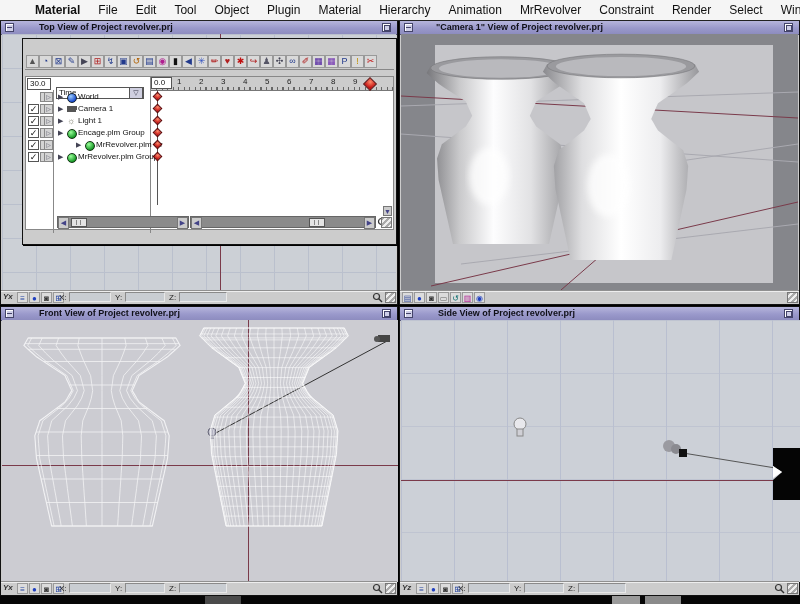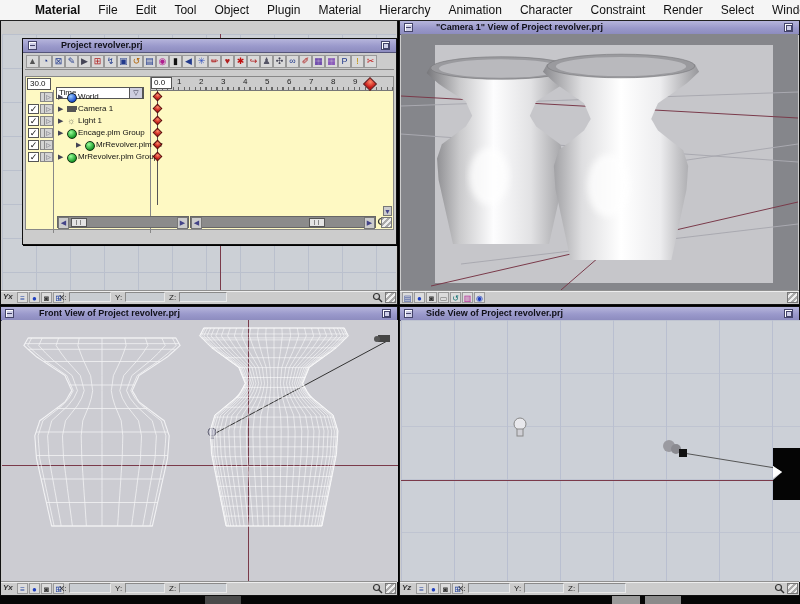--- a/index.html
+++ b/index.html
@@ -46,21 +46,21 @@
   .mag{position:absolute;top:1px;width:11px;height:11px;}
   .grip{position:absolute;top:1px;width:11px;height:11px;
         background:repeating-linear-gradient(135deg,#aaa 0 2px,#eee 2px 4px);border:1px solid #777;box-sizing:border-box;}
   
   #tlwin{left:22px;top:38px;width:375px;height:207px;z-index:20;
          box-shadow:1px 1px 0 #000;}
   #tl-toolbar{position:absolute;left:2px;top:14px;right:2px;height:16px;background:#ccc;
               border-bottom:1px solid #888;display:flex;align-items:center;padding-left:1px;}
   .tool-btn{width:13px;height:13px;margin-right:0px;background:#d9d9d9;border:1px solid #999;
             box-sizing:border-box;font-size:9px;line-height:11px;text-align:center;overflow:hidden;}
-  #tl-main{position:absolute;left:2px;top:37px;right:2px;bottom:14px;background:#fef9c3;
+  #tl-main{position:absolute;left:2px;top:37px;right:2px;bottom:14px;background:#ffffff;
            border:1px solid #888;box-sizing:border-box;}
   .fieldbox{position:absolute;background:#fff;border:1px solid #555;box-sizing:border-box;
             font-size:8px;line-height:10px;padding-left:2px;color:#111;}
   .ddarrow{position:absolute;width:14px;height:12px;background:#cfcfe0;border:1px solid #555;
            box-sizing:border-box;font-size:7px;line-height:10px;text-align:center;color:#334;}
   #ruler{position:absolute;left:124px;top:0;right:0;height:13px;background:#ccc;border-bottom:1px solid #777;
      background-image:repeating-linear-gradient(to right,#666 0 1px,transparent 1px 5.5px);
      background-size:100% 3px;background-position:6px 10px;background-repeat:no-repeat;}
   .rnum{position:absolute;top:0px;font-size:8px;color:#222;}
   .tl-row{position:absolute;left:0;width:100%;height:12px;}
@@ -100,29 +100,34 @@
     <span style="display:flex;">
         <span class="menu-item b">Material</span>
         <span class="menu-item">File</span>
         <span class="menu-item">Edit</span>
         <span class="menu-item">Tool</span>
         <span class="menu-item">Object</span>
         <span class="menu-item">Plugin</span>
         <span class="menu-item">Material</span>
         <span class="menu-item">Hierarchy</span>
         <span class="menu-item">Animation</span>
-        <span class="menu-item">Character</span>
+        <span class="menu-item">MrRevolver</span>
         <span class="menu-item">Constraint</span>
         <span class="menu-item">Render</span>
         <span class="menu-item">Select</span>
         <span class="menu-item">Window</span>
       </span>
   </div>
 
   <div class="win" style="left:0;top:20px;width:398px;height:285px;">
+    <div class="tbar">
+      <span class="tbox c" style="left:4px;"></span>
+      <span class="ttext" style="left:38px;">Top View of Project revolver.prj</span>
+      <span class="tbox z" style="right:6px;"></span>
+    </div>
     <div class="vp grid-a" style="left:1px;top:13px;width:394px;height:270px;">
       <div class="axis-v" style="left:218px;top:0;height:270px;"></div>
 
       <div style="position:absolute;left:183px;top:10px;width:31px;height:15px;background:#0a0a0a;border-radius:50%;"></div>
       <div style="position:absolute;left:218px;top:10px;width:31px;height:15px;background:#0a0a0a;border-radius:50%;"></div>
     </div>
     <div class="statusbar">
         <span class="sb-ax" style="left: 2px;">Yx</span>
         <span class="sb-ic" style="left: 16px; color: rgb(32, 64, 160);">≡</span>
         <span class="sb-ic" style="left: 28px; color: rgb(32, 64, 192);">●</span>
@@ -322,21 +327,21 @@
           <circle cx="4.5" cy="4.5" r="3" fill="none" stroke="#333" stroke-width="1.2"></circle>
           <line x1="6.8" y1="6.8" x2="10" y2="10" stroke="#333" stroke-width="1.4"></line>
         </svg>
         <div class="grip" style="right: 1px;"></div>
       </div>
   </div>
 
   <div class="win" style="left:399px;top:306px;width:401px;height:290px;">
     <div class="tbar">
       <span class="tbox c" style="left:4px;"></span>
-      <span class="ttext" style="left:26px;">Side View of Project revolver.prj</span>
+      <span class="ttext" style="left:38px;">Side View of Project revolver.prj</span>
       <span class="tbox z" style="right:6px;"></span>
     </div>
     <div class="vp grid-b" style="left:1px;top:13px;width:399px;height:262px;overflow:hidden;">
       <div class="axis-h" style="left:0;top:160px;width:399px;"></div>
       <svg width="399" height="262" style="position:absolute;left:0;top:0;">
         <line x1="282" y1="133" x2="399" y2="152" stroke="#555" stroke-width="1"></line>
         <g>
           <circle cx="119" cy="104" r="6" fill="#e8e8ec" stroke="#888"></circle>
           <rect x="116" y="109" width="6" height="7" fill="#d0d0d6" stroke="#888"></rect>
         </g>
@@ -365,25 +370,20 @@
         <span class="sb-field" style="left: 178px; width: 48px;"></span>
         <svg class="mag" viewBox="0 0 11 11" style="right: 14px;">
           <circle cx="4.5" cy="4.5" r="3" fill="none" stroke="#333" stroke-width="1.2"></circle>
           <line x1="6.8" y1="6.8" x2="10" y2="10" stroke="#333" stroke-width="1.4"></line>
         </svg>
         <div class="grip" style="right: 1px;"></div>
       </div>
   </div>
 
   <div class="win" id="tlwin">
-    <div class="tbar">
-      <span class="tbox c" style="left:5px;"></span>
-      <span class="ttext" style="left:38px;">Project revolver.prj</span>
-      <span class="tbox z" style="right:6px;"></span>
-    </div>
     <div id="tl-toolbar">
         <div class="tool-btn" style="color: rgb(85, 85, 85);">▲</div>
         <div class="tool-btn" style="color: rgb(34, 58, 140);">◔</div>
         <div class="tool-btn" style="color: rgb(34, 58, 140);">⊠</div>
         <div class="tool-btn" style="color: rgb(34, 58, 140);">✎</div>
         <div class="tool-btn" style="color: rgb(68, 68, 85);">▶</div>
         <div class="tool-btn" style="color: rgb(176, 32, 32);">⊞</div>
         <div class="tool-btn" style="color: rgb(34, 58, 140);">↯</div>
         <div class="tool-btn" style="color: rgb(34, 58, 140);">▣</div>
         <div class="tool-btn" style="color: rgb(176, 96, 0);">↺</div>

